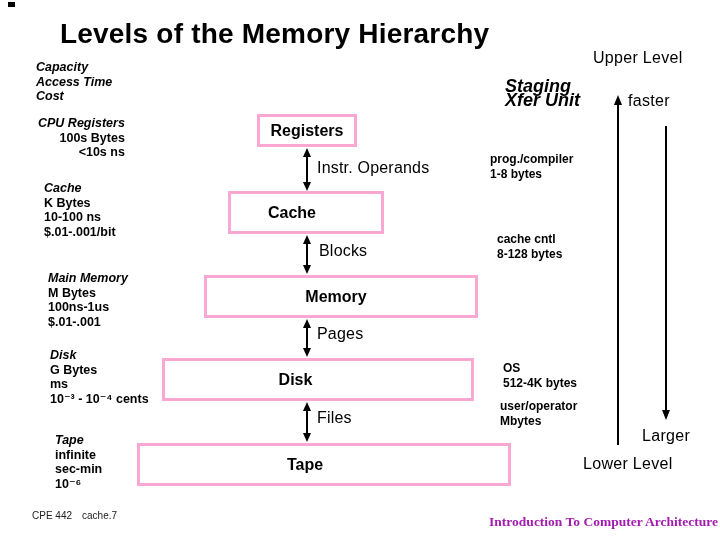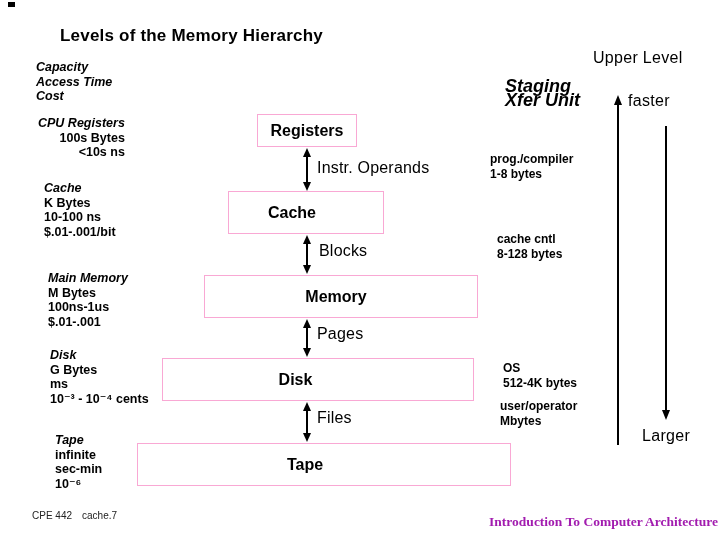--- a/index.html
+++ b/index.html
@@ -2,26 +2,26 @@
 <html><head>
 <meta charset="utf-8">
 <style>
   * { margin:0; padding:0; box-sizing:border-box; }
   html,body { width:720px; height:540px; background:#fff; }
   .slide {
     position:relative; width:720px; height:540px; background:#fff;
     font-family:"Liberation Sans","DejaVu Sans",sans-serif; color:#000; overflow:hidden;
   }
   .abs { position:absolute; }
-  .title { font-size:17px; font-weight:bold; white-space:nowrap; letter-spacing:0.2px;margin-top:8px; }
+  .title { font-size:28px; font-weight:bold; white-space:nowrap; letter-spacing:0.2px; }
   .corner-mark { position:absolute; left:8px; top:2px; width:7px; height:5px; background:#000; }
   .lc { font-size:12.5px; font-weight:bold; line-height:14.5px; white-space:nowrap; }
   .it { font-style:italic; }
   .box {
-    position:absolute; border:1px solid #f9a8d4; background:#fff;
+    position:absolute; border:3px solid #f9a8d4; background:#fff;
     display:flex; align-items:center; justify-content:center;
     font-weight:bold; font-size:16px; white-space:nowrap;
   }
   .alabel { font-size:16px; white-space:nowrap; letter-spacing:0.2px; }
   .rsmall { font-size:12px; font-weight:bold; line-height:15px; white-space:nowrap; }
   .rbig { font-size:16px; white-space:nowrap; letter-spacing:0.3px; }
   .staging { font-size:18px; font-weight:bold; font-style:italic; line-height:14px; white-space:nowrap; }
   .footer-left { font-size:10px; color:#222; white-space:nowrap; }
   .footer-left .gap { display:inline-block; width:10px; }
   .footer-right {
@@ -151,20 +151,21 @@
     <div>512-4K bytes</div>
   </div>
 
   <div class="abs rsmall" style="left:500px; top:399px;">
     <div>user/operator</div>
     <div>Mbytes</div>
   </div>
 
   <div class="abs rbig" style="left:642px; top:427px;">Larger</div>
 
+  <div class="abs rbig" style="left:583px; top:455px;">Lower Level</div>
 
   <div class="abs footer-left" style="left:32px; top:510px;">
     <span>CPE 442</span><span class="gap"></span><span>cache.7</span>
   </div>
 
   <div class="abs footer-right" style="right:2px; top:514px;">Introduction To Computer Architecture</div>
 
 </div>
 
 </body></html>

